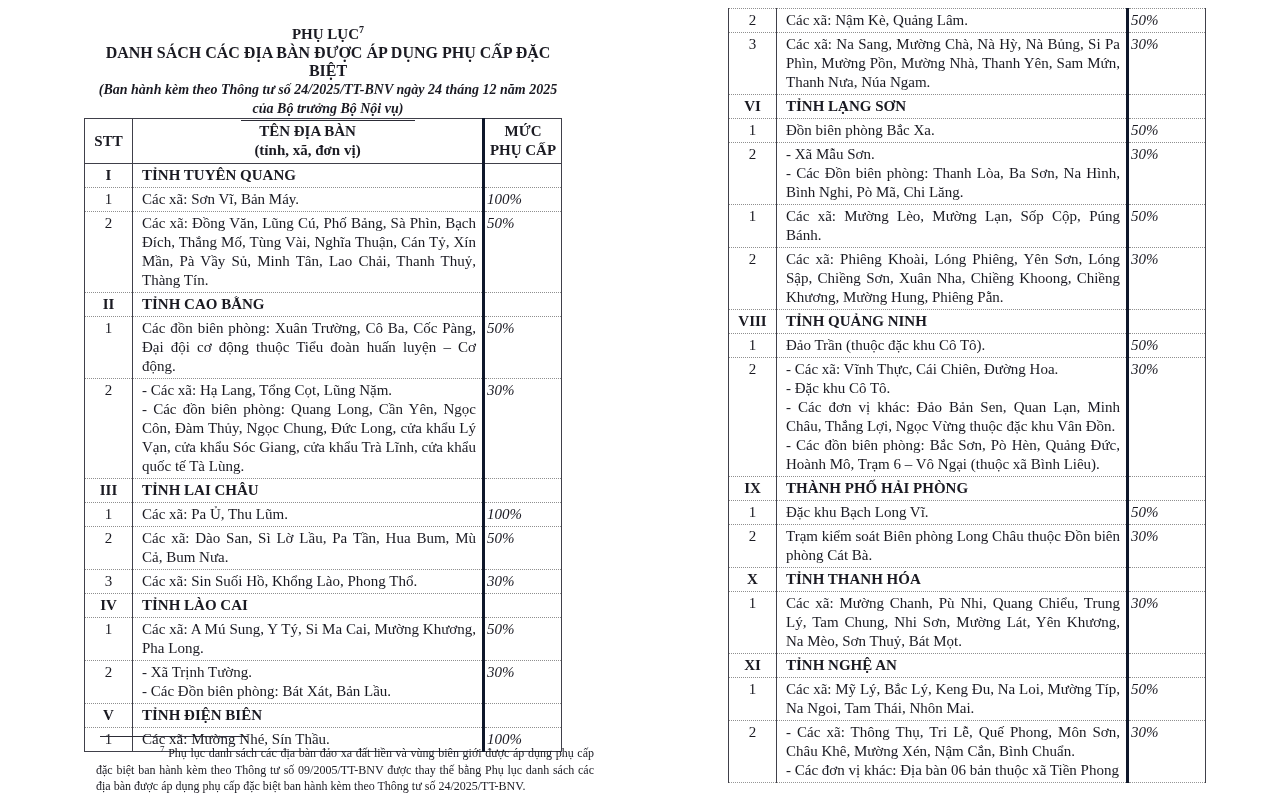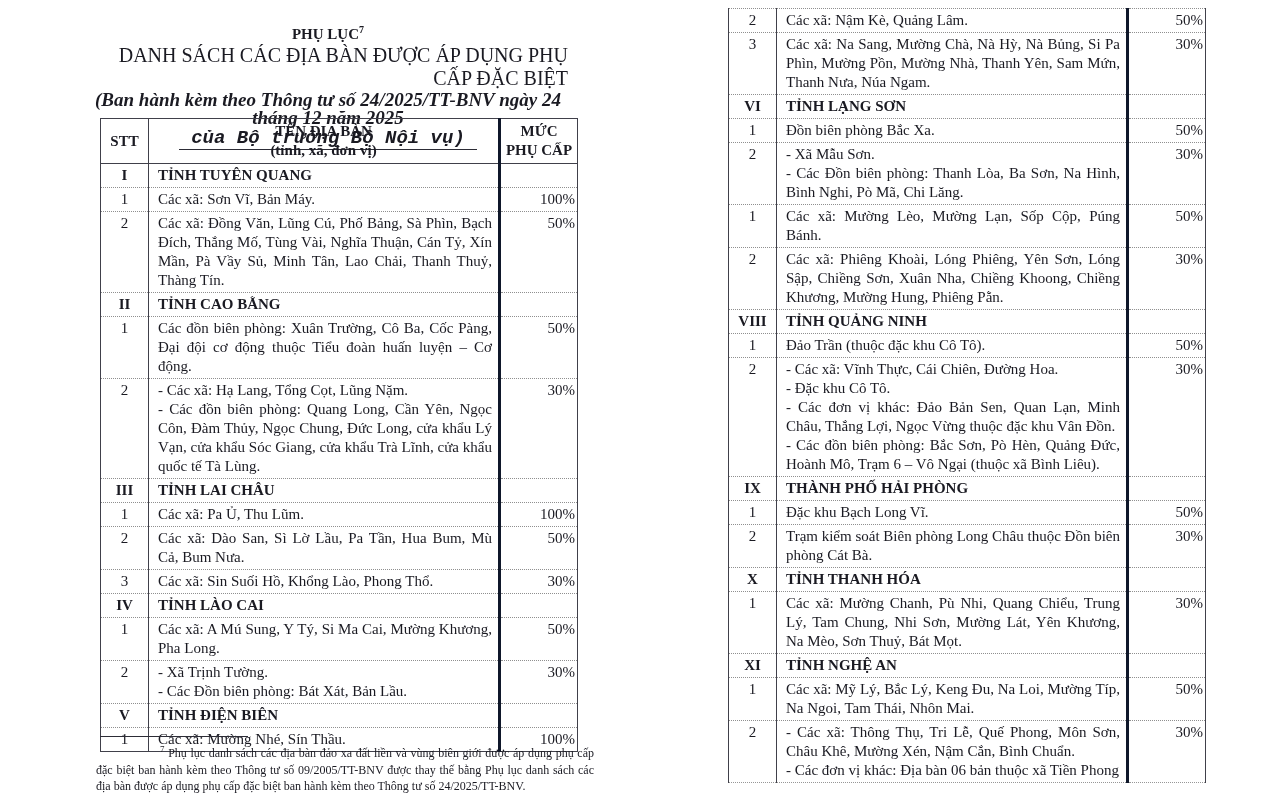--- a/index.html
+++ b/index.html
@@ -7,43 +7,43 @@
   body {
     background:#ffffff;
     font-family:"Liberation Serif", serif;
     color:#1a1a22;
     position:relative;
     overflow:hidden;
   }
   .title-block { position:absolute; left:88px; top:24px; width:480px; text-align:center; }
   .doc-title { font-weight:bold; font-size:15px; }
   .doc-title sup { font-size:10px; }
-  .doc-heading { font-weight:normal; font-size:20px; margin-top:1px;text-align:right; }
-  .doc-sub { font-weight:bold; font-style:italic; font-size:19px; line-height:18px; margin-top:1px; }
-  .underlined { display:inline-block; border-bottom:1.5px solid #2c2c36; padding:0 12px 2px 12px;font-family:Liberation Mono, monospace; }
+  .doc-heading { font-weight:bold; font-size:16px; margin-top:1px; }
+  .doc-sub { font-weight:bold; font-style:italic; font-size:14px; line-height:18px; margin-top:1px; }
+  .underlined { display:inline-block; border-bottom:1.5px solid #2c2c36; padding:0 12px 2px 12px; }
 
   table.data-table {
     position:absolute;
     width:477px;
     border-collapse:collapse;
     table-layout:fixed;
     border:1.5px solid #40404a;
   }
-  #left-table { left:100px; top:118px; }
+  #left-table { left:84px; top:118px; }
   #right-table { left:728px; top:8px; border-top:1px dotted #979797; border-bottom:1px dotted #979797; }
   col.c-stt { width:48px; }
   col.c-name { width:351px; }
   col.c-rate { width:78px; }
   .data-table td, .data-table th { vertical-align:top; font-size:15px; line-height:19px; }
   .data-table th { vertical-align:middle; font-weight:bold; text-align:center; padding:3px 4px; border-bottom:1.5px solid #40404a; }
   th.stt, td.stt { border-right:1px solid #40404a; }
   th.name, td.name { border-right:3px solid #0f172a; }
   td.stt { text-align:center; padding:2px 2px; }
   td.name { text-align:justify; padding:2px 6px 2px 9px; }
-  td.rate { text-align:right; padding:2px 2px; }
+  td.rate { text-align:left; padding:2px 2px;font-style:italic; }
   tbody tr td { border-top:1px dotted #8f8f8f; }
   tbody tr.section td { font-weight:bold; }
   td.name .cell-line { text-align:justify; }
 
   .footnote { position:absolute; left:88px; top:736px; width:506px; font-size:12px; line-height:16.5px; }
   .fn-rule { width:148px; border-top:1.5px solid #2c2c36; margin-left:12px; margin-bottom:4px; }
   .fn-text { text-align:justify; text-indent:64px;margin-left:8px; }
   .fn-text sup { font-size:9px; }
 </style>
 </head>

